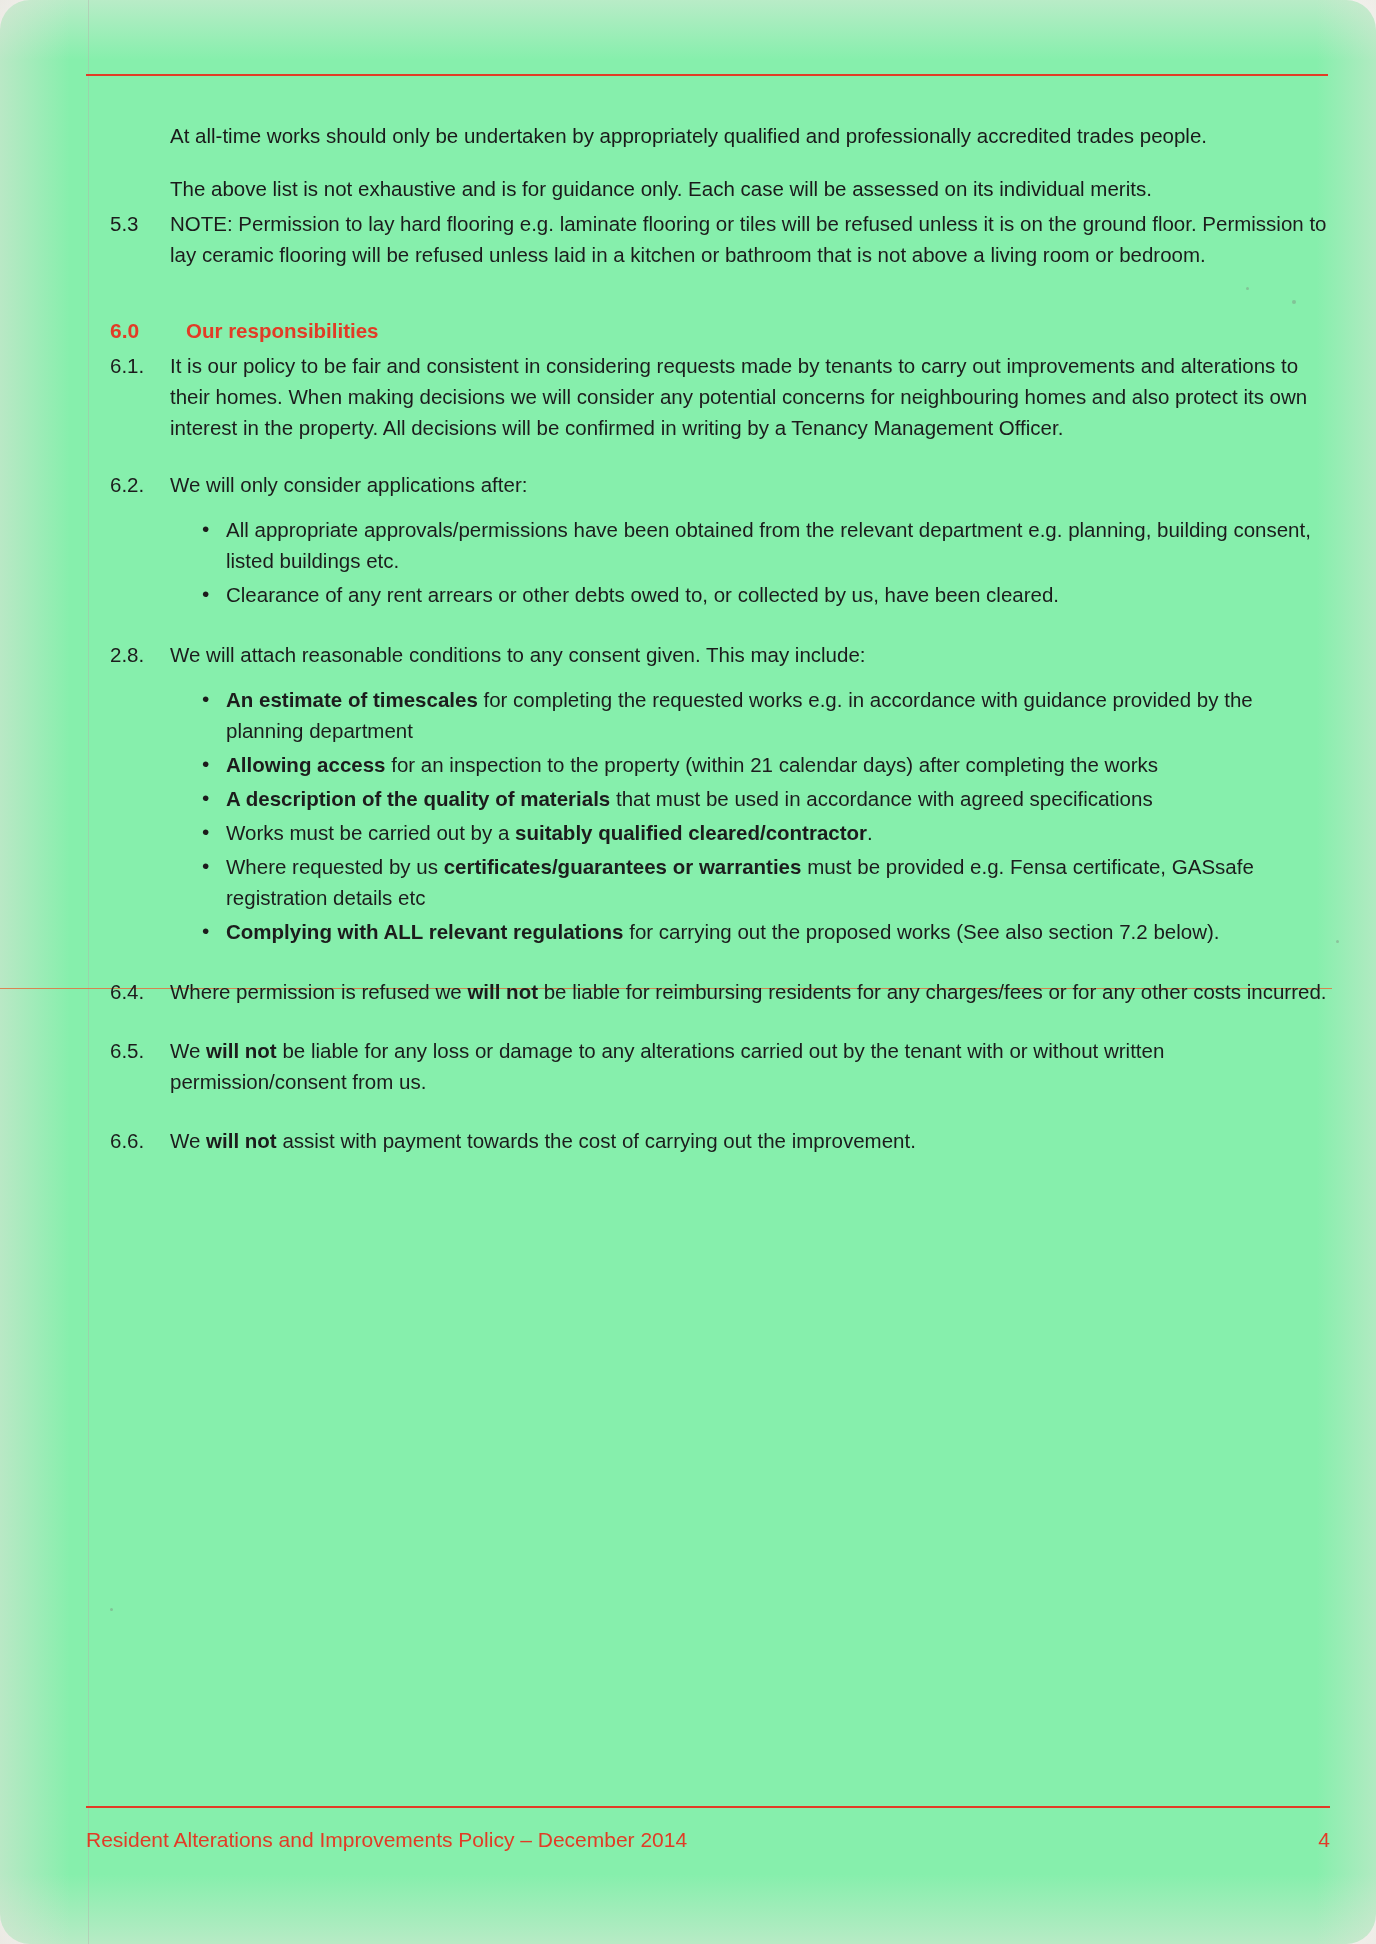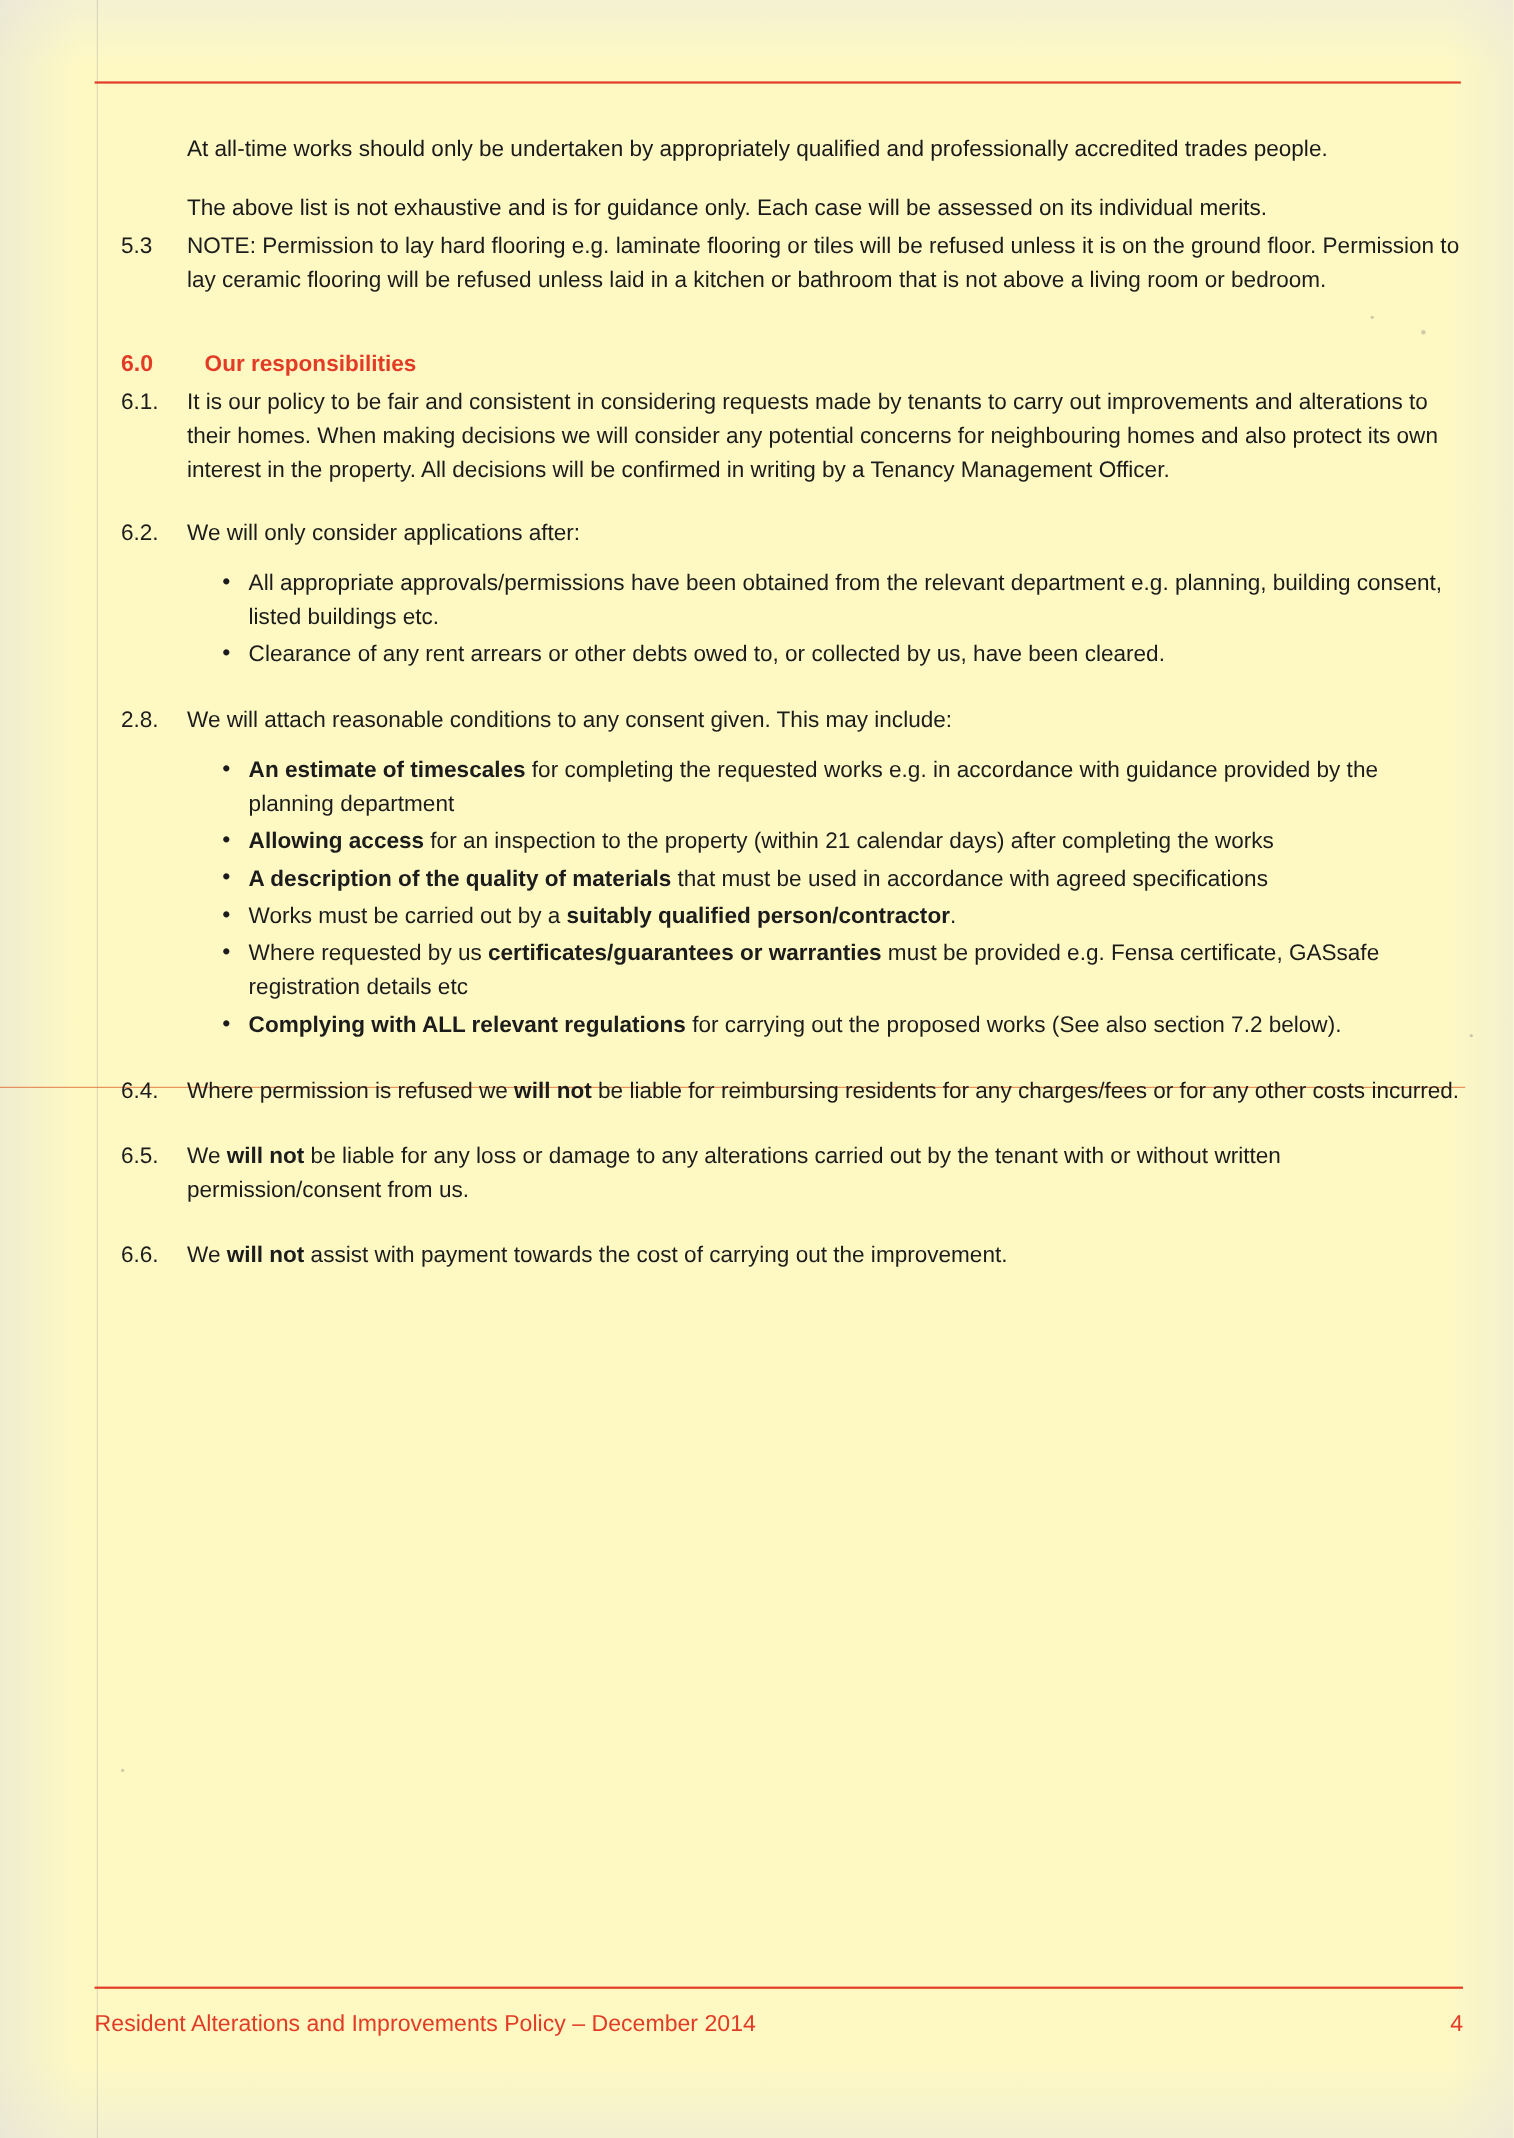--- a/index.html
+++ b/index.html
@@ -11,21 +11,22 @@
     height: 1944px;
     background: #ffffff;
     font-family: "Liberation Sans", sans-serif;
     color: #1a1a1a;
     position: relative;
     overflow: hidden;
   }
   .page {
     position: absolute;
     inset: 0;
-    background: #fef9c3;
+    background: #86efac;
+    border-radius: 30px;
   }
   
   .scan-tint {
     position: absolute;
     inset: 0;
     background:
       linear-gradient(90deg, rgba(228,226,218,0.55) 0px, rgba(255,255,255,0) 70px),
       linear-gradient(270deg, rgba(230,228,220,0.45) 0px, rgba(255,255,255,0) 60px),
       linear-gradient(180deg, rgba(235,233,226,0.5) 0px, rgba(255,255,255,0) 60px),
       linear-gradient(0deg, rgba(232,230,222,0.5) 0px, rgba(255,255,255,0) 70px);
@@ -217,21 +218,21 @@
     </div>
 
     <div class="blk" style="margin-bottom:26px;">
       <div class="num">2.8.</div>
       <div class="body">
         <span>We will attach reasonable conditions to any consent given. This may include:</span>
         <ul class="bullets">
           <li><b>An estimate of timescales</b><span> for completing the requested works e.g. in accordance with guidance provided by the planning department</span></li>
           <li><b>Allowing access</b><span> for an inspection to the property (within 21 calendar days) after completing the works</span></li>
           <li><b>A description of the quality of materials</b><span> that must be used in accordance with agreed specifications</span></li>
-          <li><span>Works must be carried out by a </span><b>suitably qualified person/contractor</b><span>.</span></li>
+          <li><span>Works must be carried out by a </span><b>suitably qualified cleared/contractor</b><span>.</span></li>
           <li><span>Where requested by us </span><b>certificates/guarantees or warranties</b><span> must be provided e.g. Fensa certificate, GASsafe registration details etc</span></li>
           <li><b>Complying with ALL relevant regulations</b><span> for carrying out the proposed works (See also section 7.2 below).</span></li>
         </ul>
       </div>
     </div>
 
     <div class="blk" style="margin-bottom:28px;">
       <div class="num">6.4.</div>
       <div class="body"><span>Where permission is refused we </span><b>will not</b><span> be liable for reimbursing residents for any charges/fees or for any other costs incurred.</span></div>
     </div>

